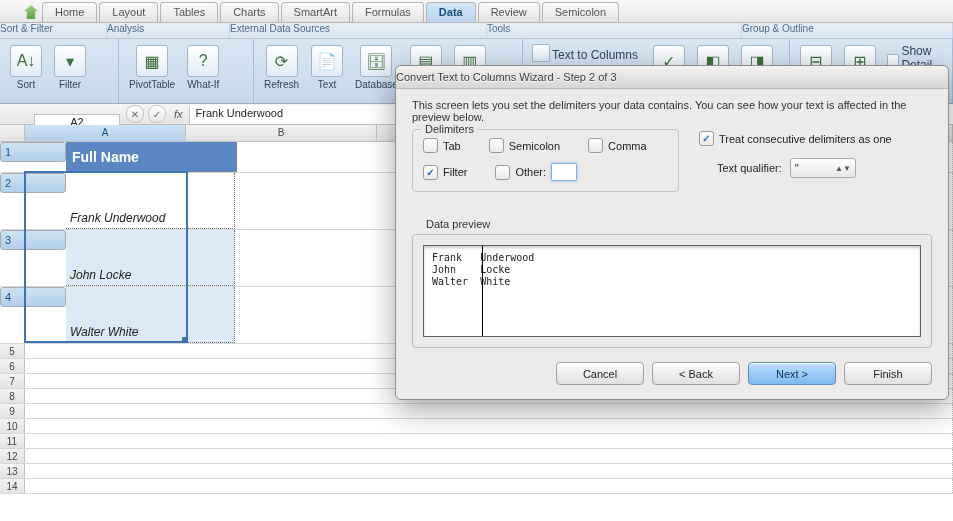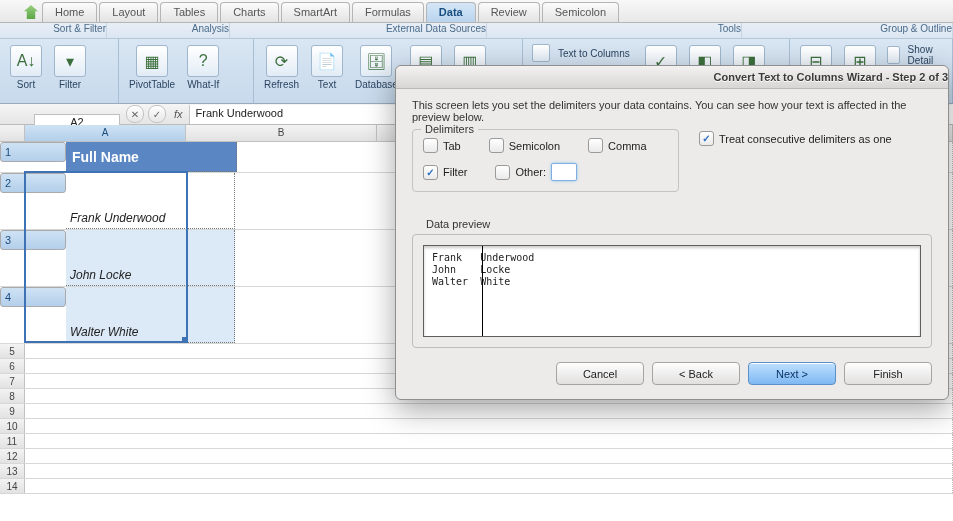--- a/index.html
+++ b/index.html
@@ -5,26 +5,26 @@
 html,body{margin:0;padding:0;font-family:"Lucida Grande","Helvetica Neue",Arial,sans-serif;font-size:11px;color:#222;background:#e9e9e9;width:953px;height:521px;overflow:hidden}
 
 .tabs{display:flex;align-items:flex-end;height:22px;background:linear-gradient(#f8f8f8,#e8e8e8);border-bottom:1px solid #b5b5b5;padding-left:22px}
 .tabs .home-icon{width:14px;height:14px;margin:0 4px 3px 2px;background:linear-gradient(#9bd080,#5aa644);clip-path:polygon(50% 0,100% 45%,80% 45%,80% 100%,20% 100%,20% 45%,0 45%);}
 .tab{padding:3px 12px 4px;border:1px solid #b5b5b5;border-bottom:none;border-radius:4px 4px 0 0;background:linear-gradient(#fbfbfb,#e3e3e3);margin-right:2px;color:#555;cursor:default}
 .tab.active{background:linear-gradient(#d5e7f7,#b9d4ee);color:#1a4d80;font-weight:bold}
 
 .ribbon{display:flex;height:64px;background:linear-gradient(#d9e6f3,#c7d9ec);border-bottom:1px solid #9ab;position:relative}
 .group{border-right:1px solid #a8bed5;padding:0 6px;display:flex;flex-direction:column;position:relative}
 .ribbon-labels{display:flex;height:15px;background:linear-gradient(#e8eef6,#dbe6f2);border-bottom:1px solid #b5c6d8;font-size:10px;color:#4a6b8a}
-.ribbon-labels span{text-align:right;border-right:1px solid #c7d5e4}
+.ribbon-labels span{text-align:left;border-right:1px solid #c7d5e4}
 .btns{display:flex;align-items:flex-start;gap:4px;padding-top:4px;height:100%}
 .rbtn{display:flex;flex-direction:column;align-items:center;gap:2px;padding:2px 4px;border-radius:3px;cursor:default}
 .rbtn .ic{width:30px;height:30px;border:1px solid #9fb6cc;border-radius:3px;background:linear-gradient(#fff,#e2ecf6);display:flex;align-items:center;justify-content:center;font-size:16px;color:#3d6f3d}
 .rbtn span{font-size:10px;color:#2b4560}
-.mini{display:flex;align-items:center;gap:8px;font-size:10px;color:#2b4560;padding:1px 3px}
+.mini{display:flex;align-items:flex-end;gap:2px;font-size:12px;color:#2b4560;padding:1px 3px}
 .mini .msic{width:16px;height:16px;border:1px solid #9fb6cc;border-radius:2px;background:linear-gradient(#fff,#e2ecf6)}
 
 .fbar{display:flex;align-items:center;height:20px;background:linear-gradient(#f5f5f5,#e5e5e5);border-bottom:1px solid #bcbcbc;font-size:11px}
 .namebox{width:76px;border:1px solid #bfbfbf;background:#fff;margin:16px 4px 0 34px;padding:1px 4px;text-align:center}
 .fbar .ic2{width:16px;height:16px;border:1px solid #c4c4c4;border-radius:8px;background:linear-gradient(#fff,#e6e6e6);margin:0 2px;display:flex;align-items:center;justify-content:center;font-size:10px;color:#666}
 .fxlbl{font-style:italic;color:#555;margin:0 6px}
 .fval{flex:1;border-left:1px solid #c4c4c4;padding:2px 6px;background:#fff;height:15px}
 
 .sheet-wrap{position:relative;background:#fff;height:420px}
 .grid{position:absolute;inset:0}
@@ -41,21 +41,21 @@
 .row.hdr .cell-a{background:#5a86c4;color:#fff;font-weight:bold;font-style:normal;font-size:14px;align-items:center;padding-left:6px}
 .row.big{height:56px}
 .row.sm{height:14px}
 .cell-a{width:160px;font-style:italic;border-right:1px dotted #777;border-bottom:1px dotted #777}
 .cell-a.selcell{background:#dce9f7}
 .cell-b{width:190px}
 .selbox{position:absolute;border:2px solid #3d72b5;pointer-events:none}
 .selhandle{position:absolute;width:6px;height:6px;background:#3d72b5;pointer-events:none}
 
 .dialog{position:absolute;left:395px;top:65px;width:552px;background:#ecebea;border:1px solid #8e8e8e;border-radius:6px;box-shadow:0 10px 30px rgba(0,0,0,.35);font-size:11px}
-.dlg-title{height:22px;background:linear-gradient(#f3f2f1,#d7d6d5);border-bottom:1px solid #b9b8b7;border-radius:6px 6px 0 0;text-align:right;line-height:22px;color:#3a3a3a;font-weight:700;text-shadow:0 1px #fff}
+.dlg-title{height:22px;background:linear-gradient(#f3f2f1,#d7d6d5);border-bottom:1px solid #b9b8b7;border-radius:6px 6px 0 0;text-align:left;line-height:22px;color:#3a3a3a;font-weight:400;text-shadow:0 1px #fff}
 .dlg-body{padding:10px 16px 14px}
 .intro{color:#333;margin-bottom:6px;max-width:520px}
 .row2{display:flex;gap:20px}
 .fieldset{border:1px solid #c4c3c2;border-radius:4px;padding:8px 10px 10px;position:relative;background:#ecebea}
 .fieldset .legend{position:absolute;top:-7px;left:8px;background:#ecebea;padding:0 4px;color:#333;font-size:11px}
 .delims{width:245px}
 .cks{display:flex;flex-wrap:wrap;gap:10px 28px}
 .ck{display:flex;align-items:center;gap:5px}
 .ckb{width:13px;height:13px;border:1px solid #9a9a9a;border-radius:3px;background:linear-gradient(#fff,#eaeaea);display:flex;align-items:center;justify-content:center;font-size:10px;color:#2a6cc0}
 .ckb.on::after{content:"✓";font-weight:bold}
@@ -299,20 +299,27 @@
               <span>Other:</span>
               <div class="otherin"></div>
             </div>
         </div>
       </div>
       <div class="rightopts">
         <div class="ck">
             <div class="ckb on"></div>
             <span>Treat consecutive delimiters as one</span>
           </div>
+        <div class="qualrow">
+          <span>Text qualifier:</span>
+          <div class="sel">
+              <span>"</span>
+              <span class="car">▲▼</span>
+            </div>
+        </div>
       </div>
     </div>
     <div class="preview-lbl">Data preview</div>
     <div class="preview">
       <div class="pvbox">
         <div class="colline"></div>
         <div class="pvrow">Frank   Underwood</div>
         <div class="pvrow">John    Locke</div>
         <div class="pvrow">Walter  White</div>
       </div>

